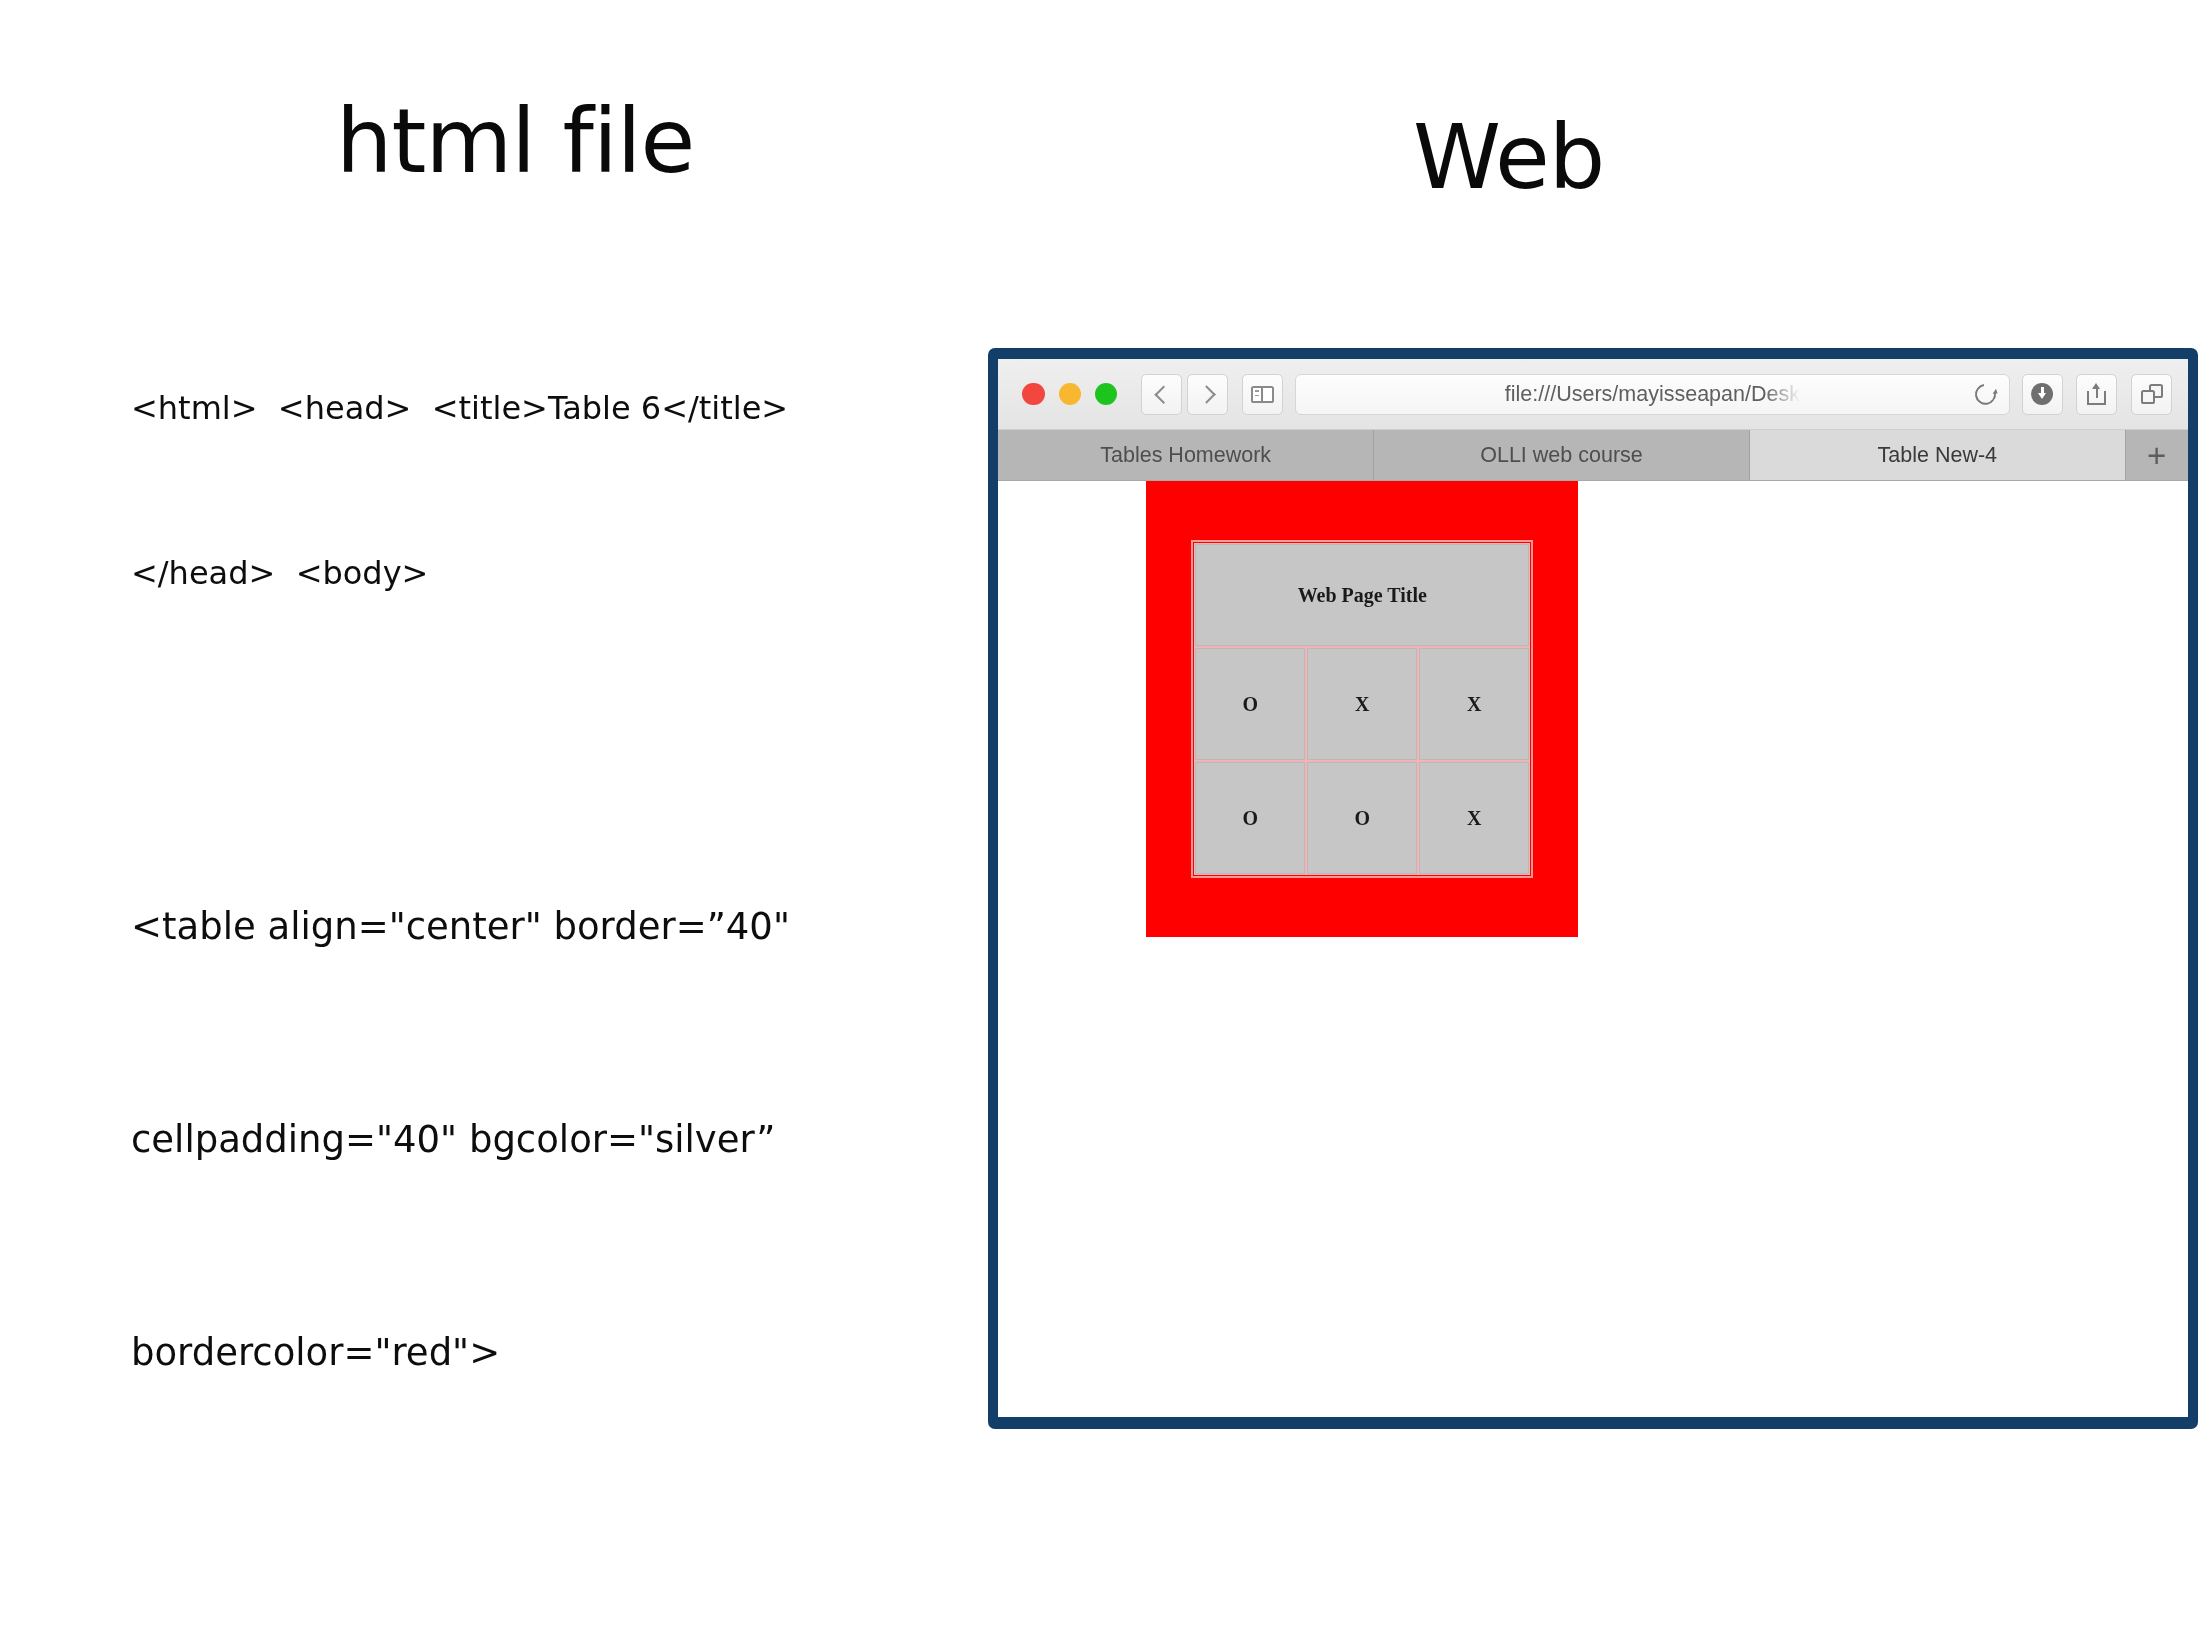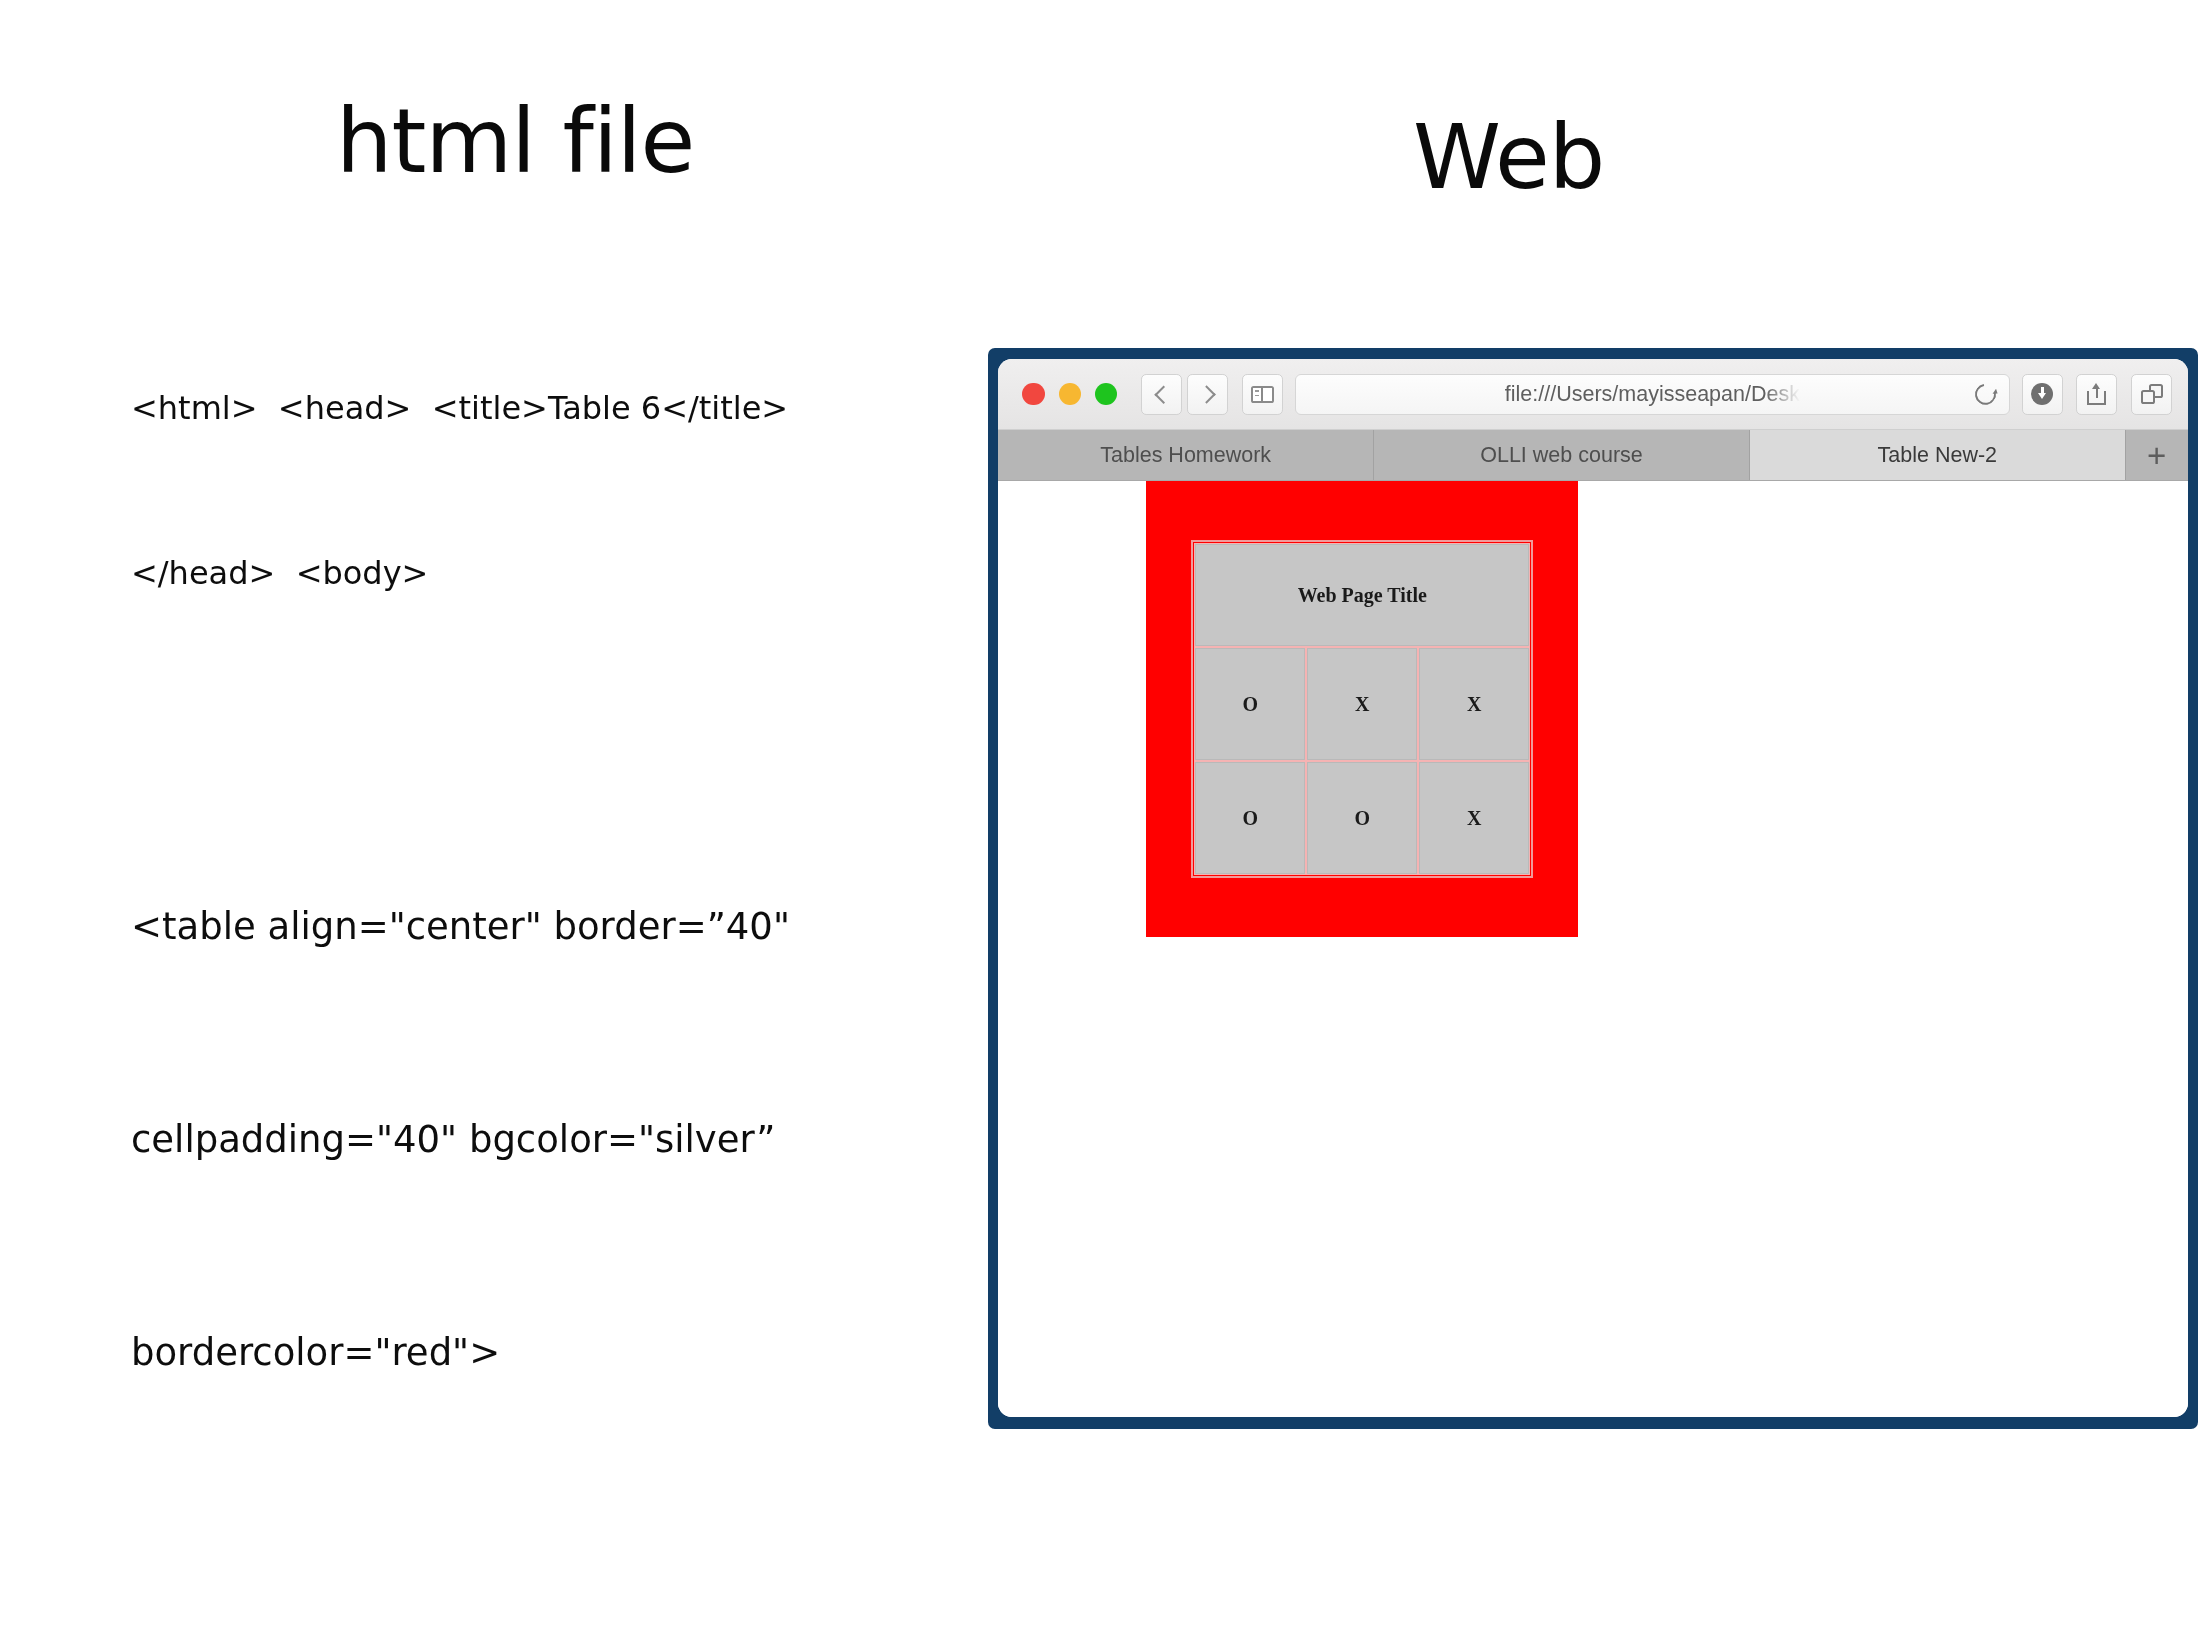--- a/index.html
+++ b/index.html
@@ -71,21 +71,21 @@
     height: 1081px;
     background: #123e67;
     border-radius: 6.9px;
     padding: 11.2px 10.3px 12px 10.3px;
     box-sizing: border-box;
   }
   #browser-inner {
     width: 100%;
     height: 100%;
     background: #ffffff;
-    border-radius: 14px;
+    border-radius: 1px;
     overflow: hidden;
     display: flex;
     flex-direction: column;
   }
 
   
   #browser-toolbar {
     height: 71px;
     flex: 0 0 71px;
     background: linear-gradient(#f0efef, #e5e4e4);
@@ -433,21 +433,21 @@
           <span class="sq back"></span>
             <span class="sq front"></span>
         </span>
       </div>
 
     </div>
 
     <div id="tab-bar">
       <div class="tab">Tables Homework</div>
       <div class="tab">OLLI web course</div>
-      <div class="tab active">Table New-2</div>
+      <div class="tab active">Table New-4</div>
       <div id="new-tab-btn">+</div>
     </div>
 
     <div id="page-viewport">
       <div id="red-frame">
         <table id="rendered-table">
           <tbody>
             <tr>
               <td class="title-cell" colspan="3">Web Page Title</td>
             </tr>

